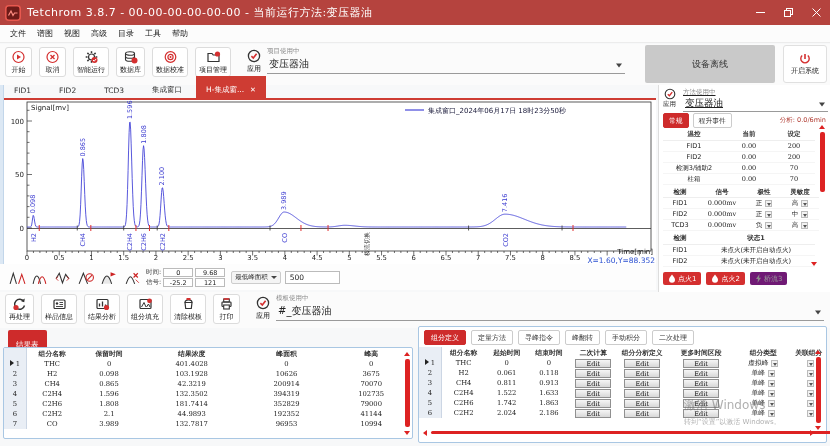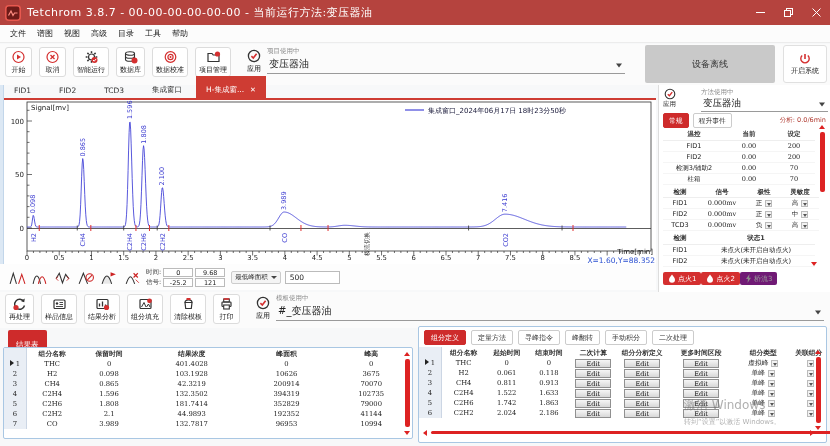--- a/index.html
+++ b/index.html
@@ -43,39 +43,39 @@
 .tsgrid .tl{font-size:6.5px;color:#333;text-align:right;}
 .tsbox{border:1px solid #bbb;background:#fff;font-size:6.5px;color:#222;text-align:center;height:9px;line-height:8px;}
 .minarea{margin-left:6px;display:flex;align-items:center;border:1px solid #ccc;background:#f4f4f4;height:13px;padding:0 3px;font-size:6.5px;color:#222;border-radius:2px;}
 .minarea .c{width:0;height:0;border-left:3px solid transparent;border-right:3px solid transparent;border-top:3.5px solid #444;margin-left:3px;}
 .minval{margin-left:4px;border:1px solid #bbb;background:#fff;width:55px;height:13px;font-size:7.5px;color:#222;display:flex;align-items:center;padding-left:4px;}
 
 .mpanel{position:absolute;left:658px;top:85px;width:172px;height:207px;background:#fff;border-left:1px solid #ddd;font-size:7px;color:#222;}
 .mp-top{display:flex;align-items:flex-start;padding:3px 2px 0 4px;height:26px;}
 .applybtn2{display:flex;flex-direction:column;align-items:center;}
 .applybtn2 .lb{font-size:6.5px;color:#222;}
-.mp-dd{flex:1;margin-left:25px;}
+.mp-dd{flex:1;margin-left:7px;text-decoration:underline;}
 .mp-dd .dd-value{font-size:9.5px;padding:0 2px 1px 2px;}
 .mp-tabs{display:flex;align-items:center;margin:3px 4px 0 4px;height:13px;}
 .mp-tab{font-size:6.8px;padding:1.5px 5px;border:1px solid #ccc;border-radius:2px;margin-right:4px;color:#333;background:#fff;}
 .mp-tab.red{background:#ce2b2b;color:#fff;border-color:#ce2b2b;}
 .mp-analysis{margin-left:auto;font-size:6.5px;color:#b03a30;}
 table.mtab{border-collapse:collapse;margin:3px 2px 0 4px;}
 table.mtab th{font-size:6.5px;color:#333;font-weight:bold;height:10px;border-bottom:1px solid #eee;}
 table.mtab td{font-size:6.5px;color:#222;text-align:center;height:10px;line-height:10px;font-family:"DejaVu Serif","Liberation Serif",serif;white-space:nowrap;border-bottom:1px solid #f5f5f5;}
 table.mtab td.n{font-family:"DejaVu Sans",sans-serif;}
 .ddsq{display:inline-block;width:7px;height:7px;border:1px solid #bbb;background:#f2f2f2;vertical-align:middle;position:relative;margin-left:3px;}
 .ddsq:after{content:"";position:absolute;left:1px;top:2px;border-left:2.5px solid transparent;border-right:2.5px solid transparent;border-top:3px solid #555;}
 .vsb{position:absolute;width:5px;background:#d22;border-radius:2px;}
 .sb-arrow{position:absolute;width:0;height:0;border-left:3.5px solid transparent;border-right:3.5px solid transparent;}
 .sb-up{border-bottom:4.5px solid #d22;}
 .sb-dn{border-top:4.5px solid #d22;}
 .sb-l{position:absolute;width:0;height:0;border-top:3.5px solid transparent;border-bottom:3.5px solid transparent;border-right:4.5px solid #d22;}
 .sb-r{position:absolute;width:0;height:0;border-top:3.5px solid transparent;border-bottom:3.5px solid transparent;border-left:4.5px solid #d22;}
-.ignite-row{position:absolute;left:4px;top:187px;display:flex;}
+.ignite-row{position:absolute;left:4px;top:187px;display:flex;gap:5px;}
 .ignite{background:#d42f2f;color:#fff;font-size:7px;height:13px;display:flex;align-items:center;padding:0 5px;border-radius:2px;gap:2px;}
 .disabled-btn{background:#701a75;color:#9a9a9a;font-size:7px;height:13px;display:flex;align-items:center;padding:0 5px;border-radius:2px;gap:2px;}
 
 .result-tab{position:absolute;left:8px;top:330px;height:29px;background:#ce2b2b;color:#fff;font-size:7.5px;display:flex;align-items:center;padding:0 8px;border-radius:2px;}
 .rpanel{position:absolute;left:3px;top:347px;width:410px;height:92px;background:#fff;border:1px solid #a9c7e3;border-radius:2px;overflow:hidden;}
 table.grid{border-collapse:collapse;width:100%;table-layout:fixed;}
 table.grid th{font-size:6.8px;color:#333;font-weight:bold;height:11px;}
 table.grid td{font-size:6.8px;color:#222;text-align:center;height:10px;font-family:"DejaVu Serif","Liberation Serif",serif;white-space:nowrap;overflow:hidden;}
 td.numcol,th.numcol{background:#e9eef5;border-right:1px solid #ccd6e4;font-family:"DejaVu Sans",sans-serif;color:#445;}
 .rowptr{display:inline-block;width:0;height:0;border-top:3px solid transparent;border-bottom:3px solid transparent;border-left:4px solid #222;margin-right:2px;}

